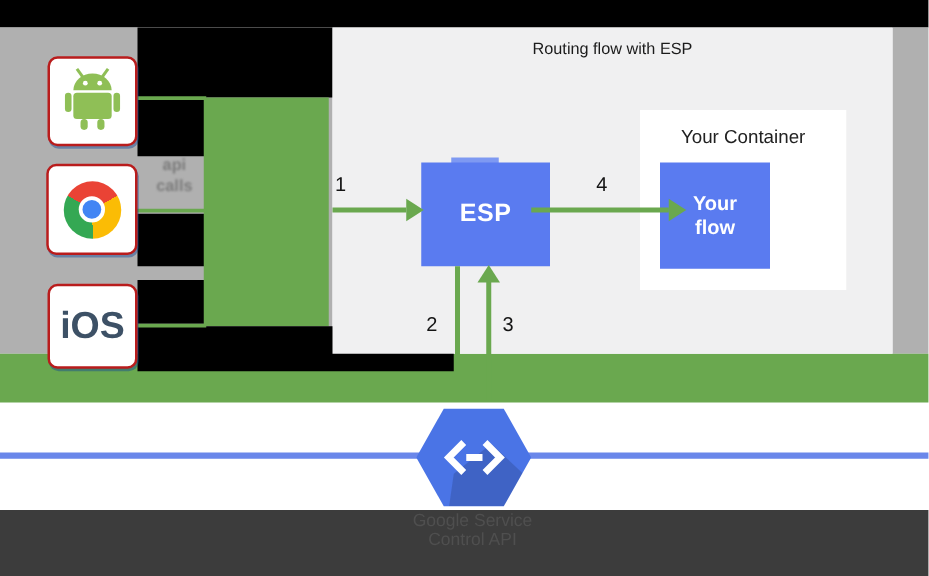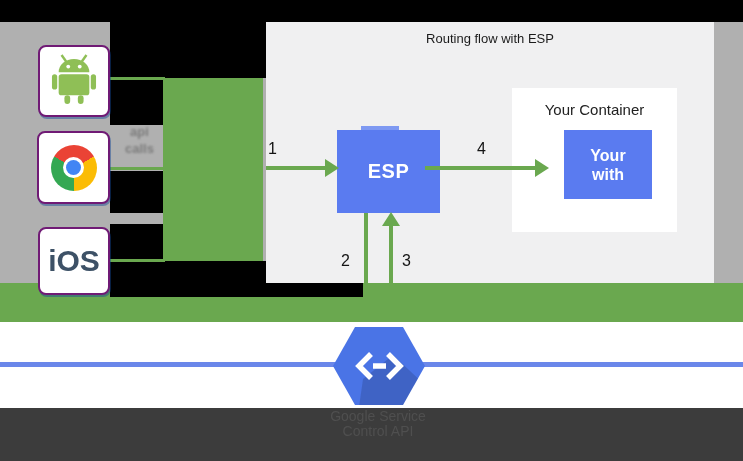--- a/index.html
+++ b/index.html
@@ -24,21 +24,21 @@
   .green{background:#6aa84f;}
   .green-vbar{left:163px;top:78px;width:100px;height:183px;z-index:2;}
   .green-band{left:0;top:283px;width:743px;height:39px;z-index:2;}
   .conn{height:3px;z-index:4;}
   .conn-android{left:108px;top:77px;width:57px;}
   .conn-chrome{left:108px;top:167px;width:57px;}
   .conn-ios{left:108px;top:259px;width:57px;}
 
   
   .client-box{
-    background:#fff;border:2px solid #701a75;border-radius:8px;z-index:5;
+    background:#fff;border:2px solid #b91c1c;border-radius:8px;z-index:5;
     box-shadow:1px 2px 0 rgba(18,70,150,.45);
     display:flex;align-items:center;justify-content:center;
   }
   .client-android{left:38px;top:45px;width:68px;height:68px;}
   .client-chrome{left:37px;top:131px;width:69px;height:69px;}
   .client-ios{left:38px;top:227px;width:68px;height:64px;}
   .ios-label{font-size:30px;font-weight:700;color:#3d5166;letter-spacing:0;}
 
   .chrome-disc{
     width:46px;height:46px;border-radius:50%;
@@ -66,21 +66,21 @@
   .container-title{width:100%;text-align:center;font-size:15px;color:#212121;}
   .esp-container .container-title{margin-top:10px;}
   .your-container .container-title{margin-top:13px;}
 
   .esp-tab{left:361px;top:126px;width:38px;height:6px;background:#7e99f2;z-index:5;}
   .node{
     background:#5a7bf0;z-index:6;color:#fff;font-weight:700;
     display:flex;align-items:center;justify-content:center;text-align:center;
   }
   .esp-node{left:337px;top:130px;width:103px;height:83px;font-size:20px;letter-spacing:.5px;}
-  .your-node{left:564px;top:130px;width:88px;height:69px;font-size:16px;line-height:19px;}
+  .your-node{left:528px;top:130px;width:88px;height:85px;font-size:16px;line-height:19px;}
 
   
   .hline{height:4px;z-index:6;}
   .arrow1-line{left:266px;top:166px;width:59px;}
   .arrow4-line{left:425px;top:166px;width:110px;}
   .head-right{
     width:0;height:0;z-index:6;
     border-top:9px solid transparent;border-bottom:9px solid transparent;
     border-left:14px solid #6aa84f;
   }
@@ -174,21 +174,21 @@
     <div class="container-title">Your Container</div>
   </div>
 
   <div class="abs esp-tab"></div>
   <div class="abs node esp-node">
     <span>ESP</span>
   </div>
   <div class="abs node your-node">
     <span>
       <span>Your</span><br>
-      <span>with</span>
+      <span>flow</span>
     </span>
   </div>
 
   <div class="abs green hline arrow1-line"></div>
   <div class="abs head-right arrow1-head"></div>
   <div class="abs green hline arrow4-line"></div>
   <div class="abs head-right arrow4-head"></div>
   <div class="abs green vline line2"></div>
   <div class="abs green vline line3"></div>
   <div class="abs head-up"></div>

